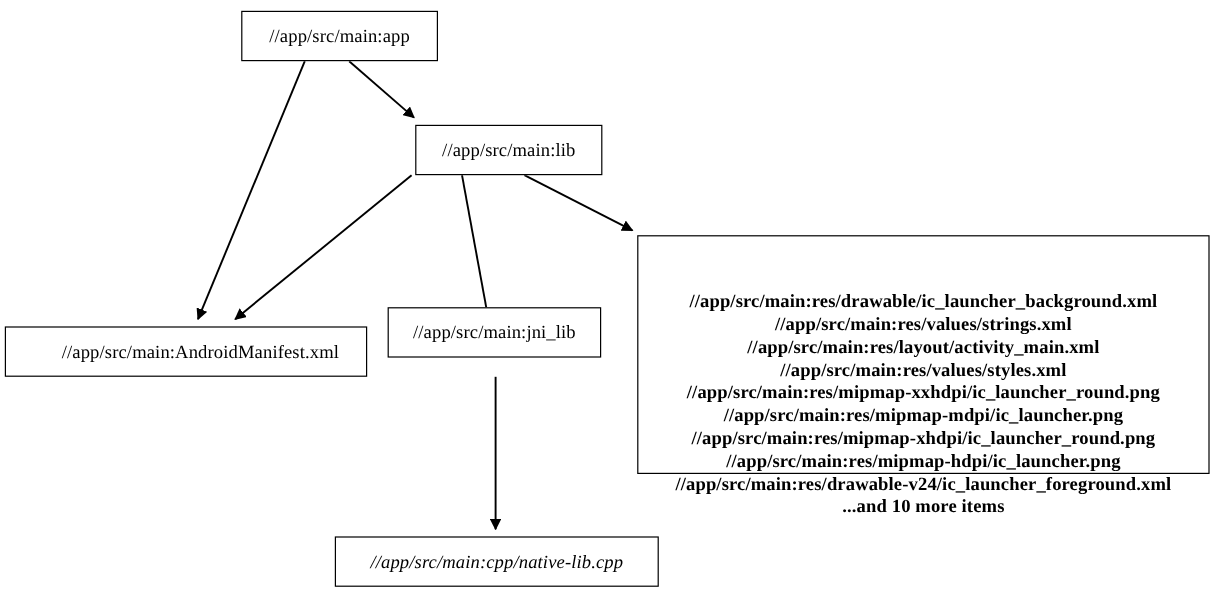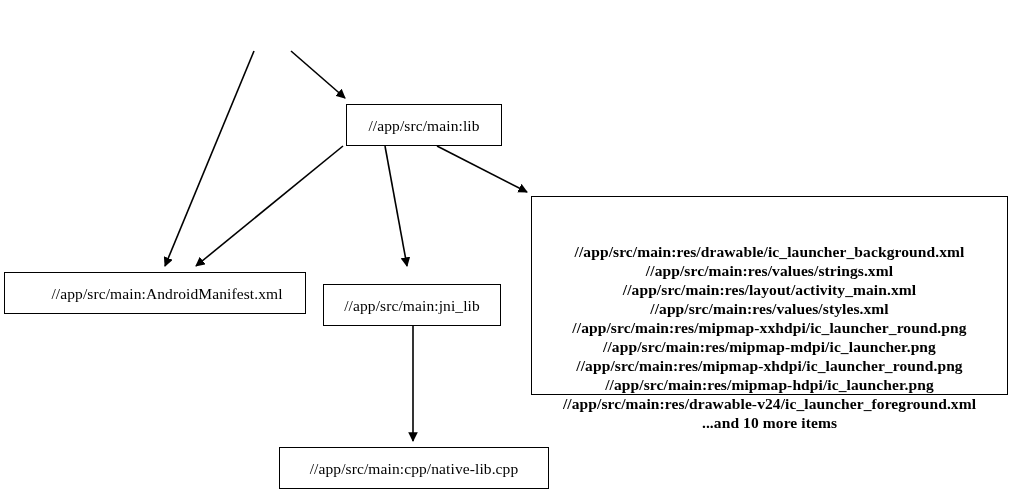--- a/index.html
+++ b/index.html
@@ -47,23 +47,23 @@
   }
   .node-label {
     display: block;
     white-space: pre;
     text-align: center;
   }
   
   #node-app        { left: 201px; top: 9px;   width: 164px; height: 42px; }
   #node-lib        { left: 302px; top: 104px; width: 156px; height: 42px; margin-left: 44px; }
   #node-manifest   { left: 4px;   top: 272px; width: 302px; height: 42px; padding-left: 24px; }
-  #node-jni        { left: 323px; top: 284px; width: 178px; height: 42px; }
+  #node-jni        { left: 323px; top: 256px; width: 178px; height: 42px; }
   #node-res        { left: 531px; top: 196px; width: 477px; height: 199px; }
-  #node-nativelib  { left: 279px; top: 447px; width: 270px; height: 42px; }
+  #node-nativelib  { left: 279px; top: 447px; width: 270px; height: 42px; font-style: italic; }
 </style>
 </head>
 <body>
 
 <div id="graph">
 
   <svg class="edges" viewBox="0 0 1018 496" xmlns="http://www.w3.org/2000/svg">
     <defs>
       <marker id="arrow" viewBox="0 0 10 10" refX="9" refY="5" markerWidth="6" markerHeight="6" orient="auto-start-reverse">
         <path d="M 0 0 L 10 5 L 0 10 z" fill="#000000"></path>
@@ -76,20 +76,23 @@
 
     <line x1="343" y1="146" x2="196" y2="266" stroke="#000000" stroke-width="1.6" marker-end="url(#arrow)"></line>
 
     <line x1="385" y1="146" x2="407" y2="266" stroke="#000000" stroke-width="1.6" marker-end="url(#arrow)"></line>
 
     <line x1="437" y1="146" x2="527" y2="192" stroke="#000000" stroke-width="1.6" marker-end="url(#arrow)"></line>
 
     <line x1="413" y1="314" x2="413" y2="441" stroke="#000000" stroke-width="1.6" marker-end="url(#arrow)"></line>
   </svg>
 
+  <div class="node" id="node-app">
+    <span class="node-label">//app/src/main:app</span>
+  </div>
 
   <div class="node" id="node-lib">
     <span class="node-label">//app/src/main:lib</span>
   </div>
 
   <div class="node" id="node-manifest">
     <span class="node-label">//app/src/main:AndroidManifest.xml</span>
   </div>
 
   <div class="node" id="node-jni">

